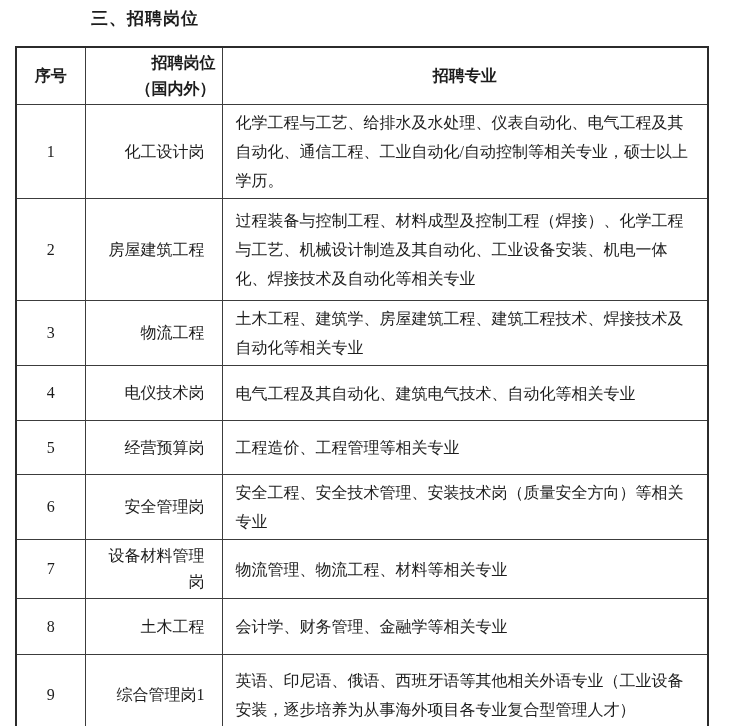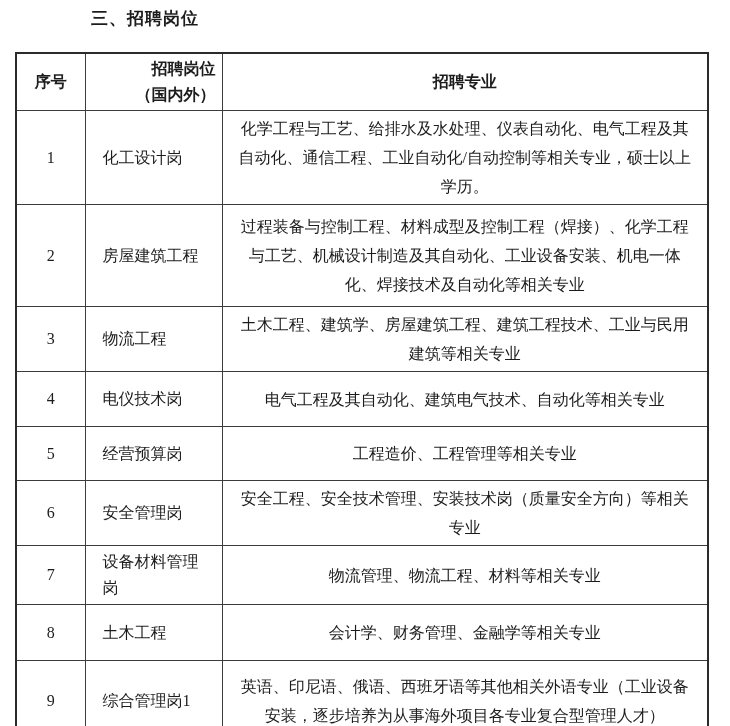--- a/index.html
+++ b/index.html
@@ -8,21 +8,21 @@
     background: #ffffff;
   }
   body {
     width: 730px;
     height: 726px;
     font-family: "Liberation Serif", "DejaVu Serif", serif;
     color: #1c1c1c;
     overflow: hidden;
   }
   .doc-title {
-    margin: 7px 0 22px 91px;
+    margin: 7px 0 16px 91px;
     font-size: 17px;
     font-weight: bold;
     letter-spacing: 1px;
   }
   table.recruit {
     border-collapse: collapse;
     table-layout: fixed;
     margin-left: 15px;
     width: 692px;
     border: 2px solid #2b2b2b;
@@ -46,26 +46,26 @@
     font-weight: bold;
     text-align: right;
     white-space: pre-line;
     line-height: 26px;
     padding: 2px 6px;
   }
   td.no-cell {
     text-align: center;
   }
   td.pos-cell {
-    text-align: left;
+    text-align: right;
     padding: 2px 17px;
     line-height: 26px;
   }
   td.maj-cell {
-    text-align: center;
+    text-align: left;
     padding: 3px 13px 3px 13px;
     line-height: 29px;
   }
   tr.hrow { height: 54px; margin-left: 28px; }
   tr.r0 { height: 92px;  }
   tr.r1 { height: 102px; }
   tr.r2 { height: 62px;  }
   tr.r3 { height: 55px;  }
   tr.r4 { height: 54px;  }
   tr.r5 { height: 57px;  }
@@ -99,21 +99,21 @@
       <td class="maj-cell">化学工程与工艺、给排水及水处理、仪表自动化、电气工程及其自动化、通信工程、工业自动化/自动控制等相关专业，硕士以上学历。</td>
     </tr>
     <tr class="r1">
       <td class="no-cell">2</td>
       <td class="pos-cell">房屋建筑工程</td>
       <td class="maj-cell">过程装备与控制工程、材料成型及控制工程（焊接）、化学工程与工艺、机械设计制造及其自动化、工业设备安装、机电一体化、焊接技术及自动化等相关专业</td>
     </tr>
     <tr class="r2">
       <td class="no-cell">3</td>
       <td class="pos-cell">物流工程</td>
-      <td class="maj-cell">土木工程、建筑学、房屋建筑工程、建筑工程技术、工业与民用建筑等相关专业</td>
+      <td class="maj-cell">土木工程、建筑学、房屋建筑工程、建筑工程技术、焊接技术及自动化等相关专业</td>
     </tr>
     <tr class="r3">
       <td class="no-cell">4</td>
       <td class="pos-cell">电仪技术岗</td>
       <td class="maj-cell">电气工程及其自动化、建筑电气技术、自动化等相关专业</td>
     </tr>
     <tr class="r4">
       <td class="no-cell">5</td>
       <td class="pos-cell">经营预算岗</td>
       <td class="maj-cell">工程造价、工程管理等相关专业</td>

